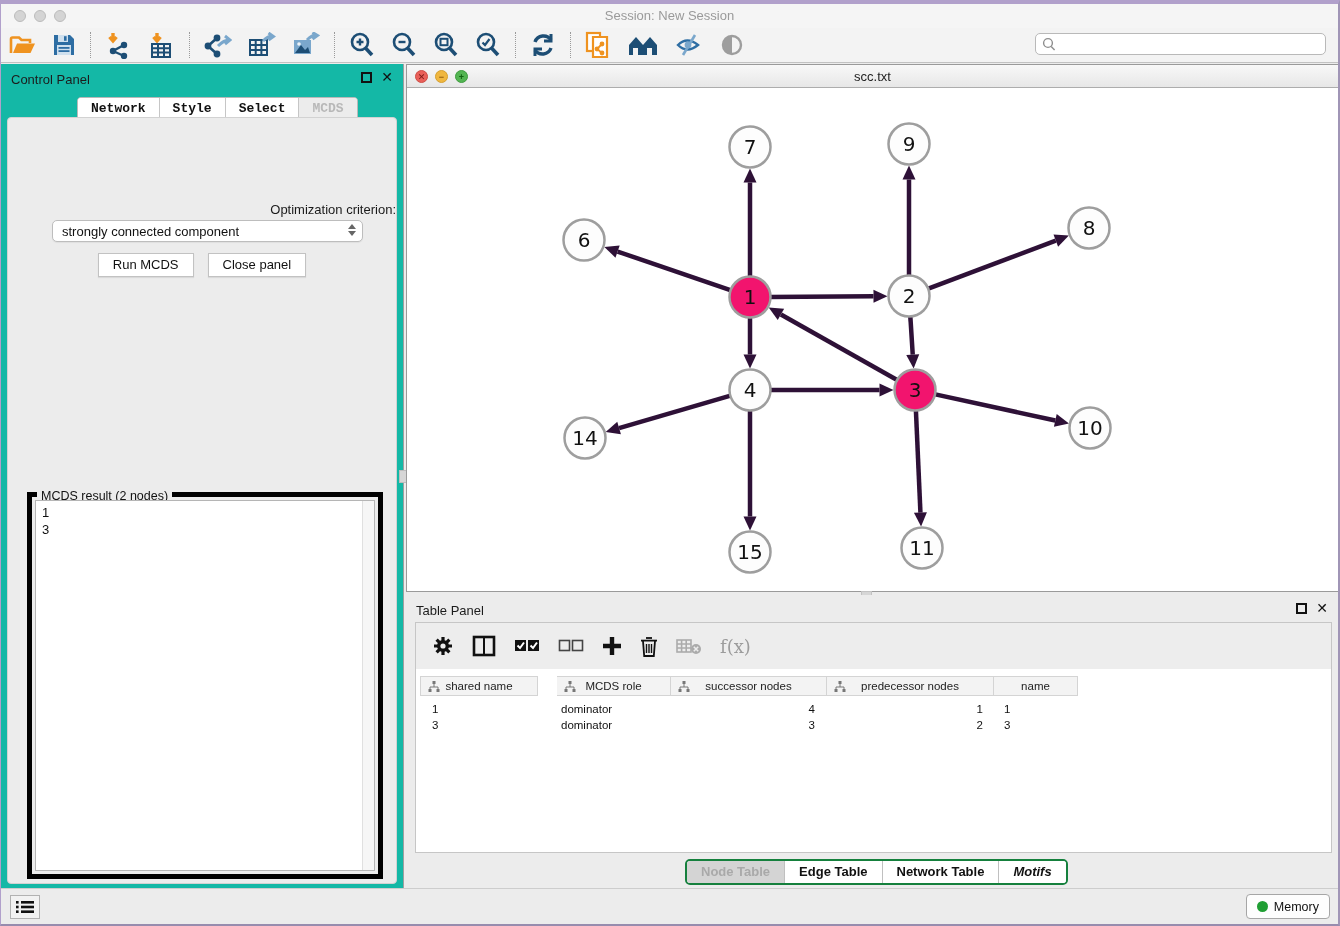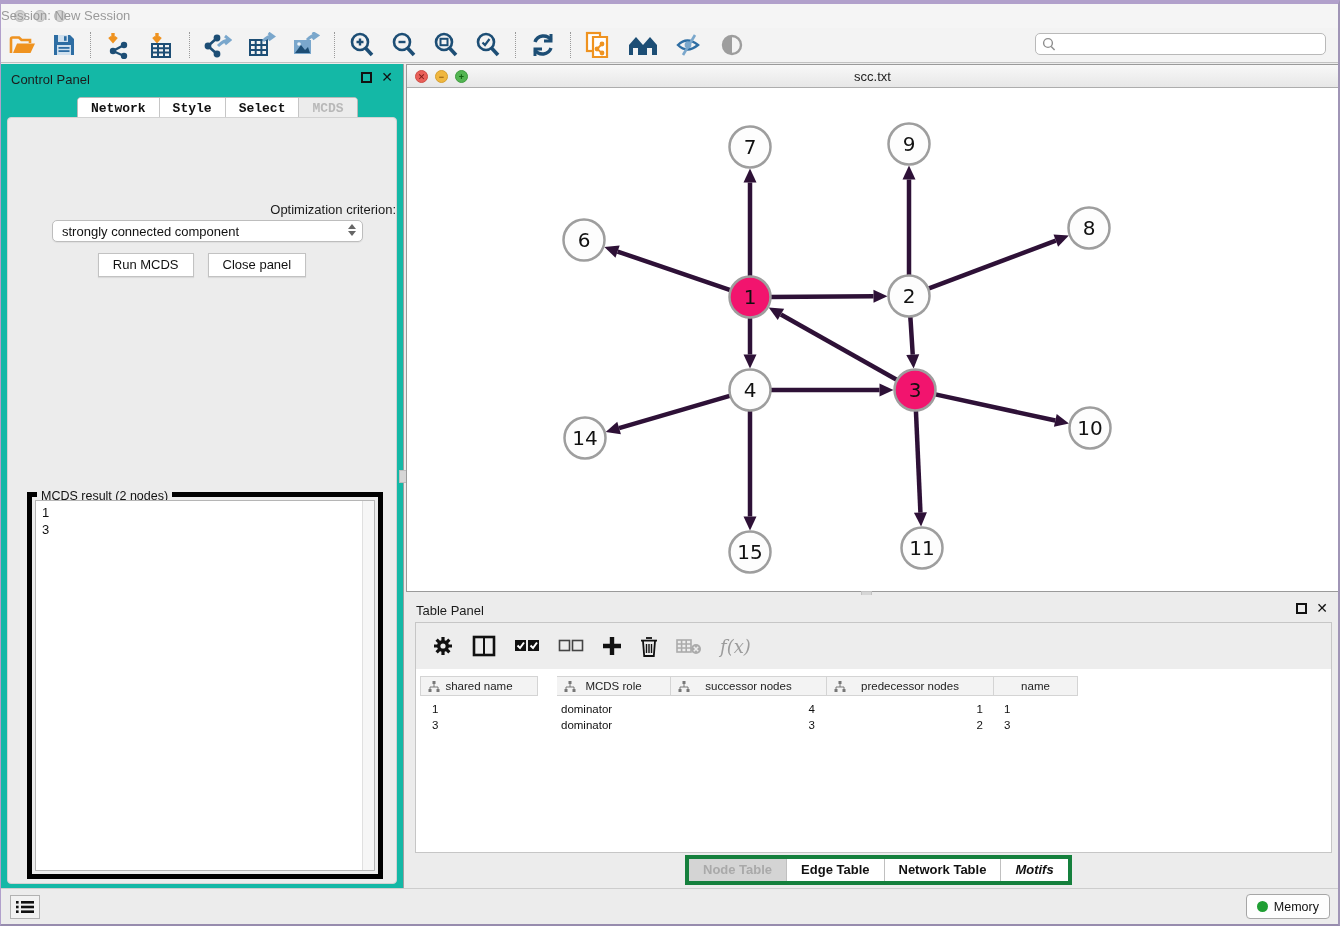--- a/index.html
+++ b/index.html
@@ -8,21 +8,21 @@
   #app {
     position:absolute; inset:0;
     border-top:4px solid #b1a0cb; border-right:2px solid #a095b6;
     border-bottom:2px solid #978cae; border-left:1px solid #b1a0cb;
     background:#ececec; overflow:hidden;
   }
   
   .titlebar { position:absolute; left:0; right:0; top:0; height:24px; background:#f5f5f5; }
   .traffic { position:absolute; top:6px; left:13px; display:flex; gap:8px; }
   .tl { width:12px; height:12px; border-radius:50%; background:#d4d4d4; border:1px solid #bcbcbc; }
-  .win-title { position:absolute; left:0; right:0; top:4px; font-size:13px; color:#9a9a9a; }
+  .win-title { position:absolute; left:0; right:0; top:4px; text-align:center; font-size:13px; color:#9a9a9a; }
   .toolbar { position:absolute; left:0; right:0; top:24px; height:35px; background:#f3f3f3;
              border-bottom:1px solid #c2c2c2; display:flex; align-items:center; }
   .tbtn { height:30px; display:flex; align-items:center; justify-content:center; padding:0 8px; }
   .tsep { width:1px; height:26px; border-left:1px dotted #9a9a9a; margin:0 6px; }
   .searchbox { position:absolute; right:12px; top:5px; width:291px; height:22px; background:#fff;
                border:1px solid #b9b9b9; border-radius:5px; display:flex; align-items:center; padding-left:5px; }
   .searchbox input { border:none; outline:none; flex:1; font-size:12px; height:16px; background:transparent; }
   
   .control-panel { position:absolute; left:0; top:60px; width:403px; bottom:36px; background:#14b8a6;
                    border-right:1px solid #9f9f9f; }
@@ -74,32 +74,32 @@
   .tp-toolbar { position:absolute; left:0; right:0; top:0; height:46px; background:#ededed;
                 display:flex; align-items:center; gap:18px; padding-left:16px; }
   .tp-headrow { position:absolute; left:0; right:0; top:53px; height:20px; }
   .th-cell { position:absolute; top:0; height:20px; background:#f3f3f3; border:1px solid #d4d4d4; border-left:none;
              font-size:11.5px; color:#222; display:flex; align-items:center; justify-content:center; }
   .th-cell:first-child { border-left:1px solid #d4d4d4; }
   .th-ico { position:absolute; left:7px; top:4px; }
   .tp-row { position:absolute; left:0; height:16px; font-size:11.5px; color:#111; }
   .td { position:absolute; top:0; height:16px; line-height:16px; }
   .td.num { text-align:right; }
-  .tp-tabs { position:absolute; left:279px; bottom:3px; display:flex; border:4px solid #15803d; border-radius:0; overflow:hidden; background:#fff;align-items:center; }
+  .tp-tabs { position:absolute; left:279px; bottom:3px; display:flex; border:2px solid #15803d; border-radius:5px; overflow:hidden; background:#fff;align-items:center; }
   .tp-tab { padding:3px 14px 4px; font-size:13px; font-weight:600; color:#111; background:#fff; border-right:1px solid #c0c0c0; }
   .tp-tab:last-child { border-right:none;font-style:italic; }
   .tp-tab.sel { background:#d4d4d4; color:#a9a9a9; }
   
   .statusbar { position:absolute; left:0; right:0; bottom:0; height:36px; background:#ececec; border-top:1px solid #cdcdcd; }
   .list-btn { position:absolute; left:9px; top:6px; width:30px; height:24px; background:#f2f2f2;
               border:1px solid #b2b2b2; display:flex; align-items:center; justify-content:center; }
   .memory-btn { position:absolute; right:8px; top:5px; height:25px; background:#fdfdfd; border:1px solid #a6a6a6;
                 border-radius:4px; display:flex; align-items:center; gap:6px; padding:0 10px; font-size:12.5px; color:#111; }
   .mem-dot { width:11px; height:11px; border-radius:50%; background:#1f9e33; }
-  .ico-fx { font-family:"DejaVu Serif","Liberation Serif",serif; font-style:italic; font-size:18px; color:#9c9c9c; }
+  .ico-fx { font-family:"DejaVu Serif","Liberation Serif",serif; font-size:18px; color:#9c9c9c; }
 </style>
 </head>
 <body>
 
 <div id="app">
 
   <div class="titlebar">
     <div class="traffic">
       <span class="tl"></span>
       <span class="tl"></span>

